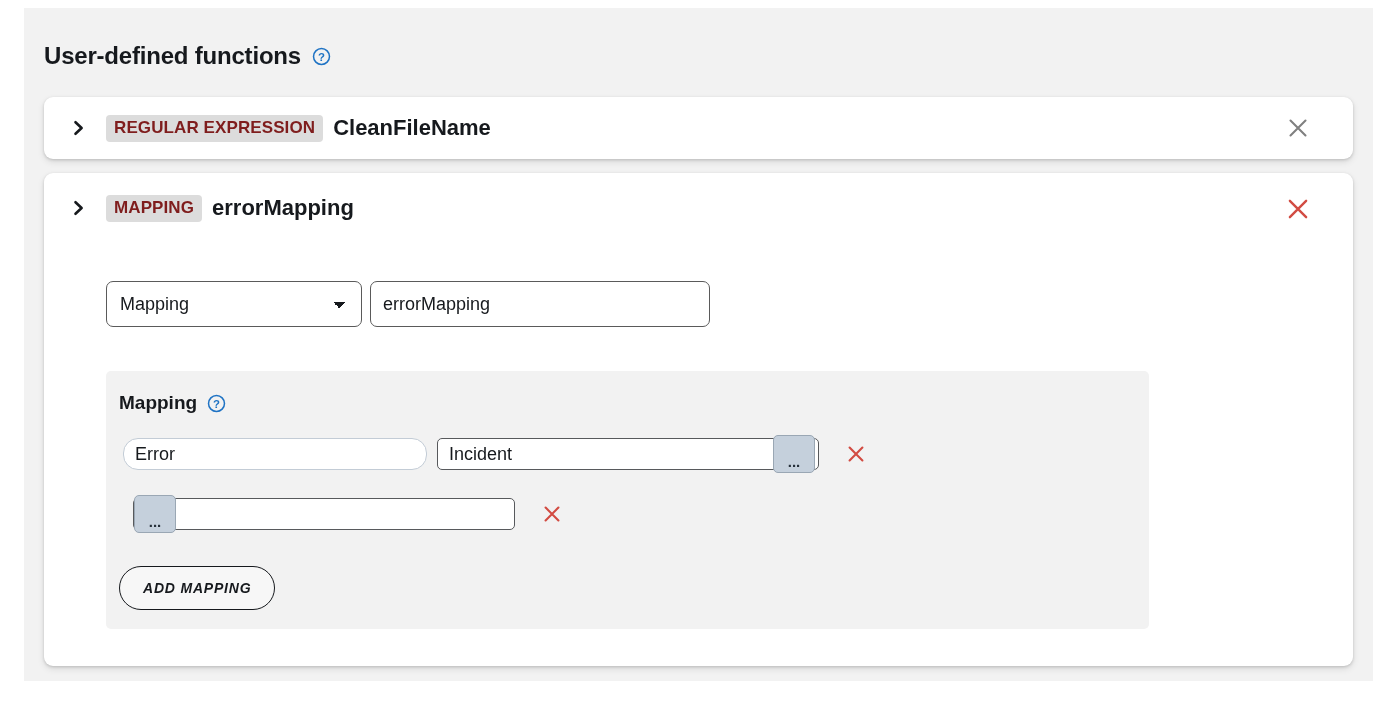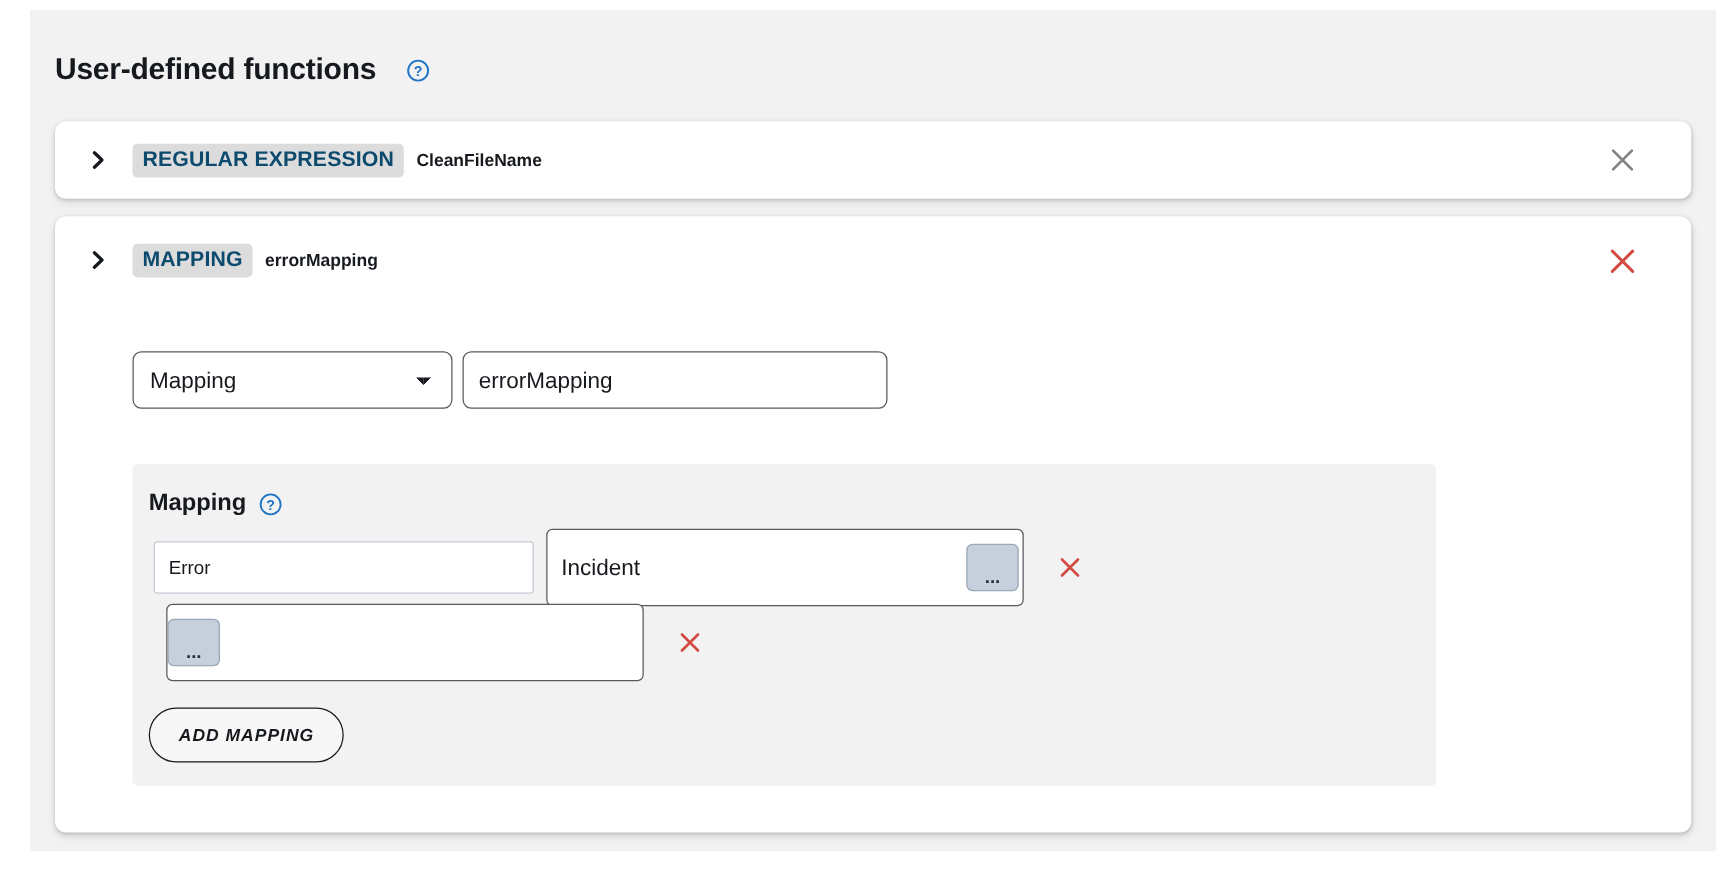--- a/index.html
+++ b/index.html
@@ -26,21 +26,21 @@
     box-sizing: border-box;
   }
 
   
   .section-title-row {
     position: absolute;
     left: 20px;
     top: 34px;
     display: flex;
     align-items: center;
-    gap: 24px;
+    gap: 11px;
   }
   .section-title {
     font-size: 24px;
     font-weight: bold;
     color: #16191d;
     letter-spacing: -0.2px;
   }
 
   
   .help-icon {
@@ -97,30 +97,30 @@
   .chevron {
     width: 14px;
     height: 16px;
     flex: none;
     margin-right: 20px;
   }
   .chevron svg { display: block; }
 
   .type-badge {
     background: #dcdcdc;
-    color: #0c4a6e;
+    color: #7f1d1d;
     font-size: 17px;
     font-weight: bold;
     letter-spacing: 0.1px;
     padding: 3px 8px 4px 8px;
     border-radius: 4px;
     white-space: nowrap;
   }
   .fn-name {
-    font-size: 14px;
+    font-size: 22px;
     font-weight: bold;
     color: #16191d;
     margin-left: 10px;
     white-space: nowrap;
   }
 
   .close-x {
     position: absolute;
     top: 0;
     width: 34px;
@@ -213,34 +213,34 @@
     right: 0;
   }
   .map-row {
     display: flex;
     align-items: center;
     height: 50px;
     margin-bottom: 10px;
   }
   input.map-key {
     width: 304px;
-    height: 42px;
-    font-family: "Liberation Sans", sans-serif;
-    font-size: 15px;
+    height: 32px;
+    font-family: "Liberation Sans", sans-serif;
+    font-size: 18px;
     color: #16191d;
     background: #ffffff;
     border: 1px solid #c3ccd6;
-    border-radius: 3px;
+    border-radius: 15px;
     padding: 0 11px;
     box-sizing: border-box;
   }
   .map-value-wrap {
     position: relative;
     width: 382px;
-    height: 62px;
+    height: 32px;
     margin-left: 10px;
     background: #ffffff;
     border: 1px solid #57595c;
     border-radius: 5px;
     box-sizing: border-box;
     display: flex;
     align-items: center;
   }
   input.map-value {
     flex: 1;

